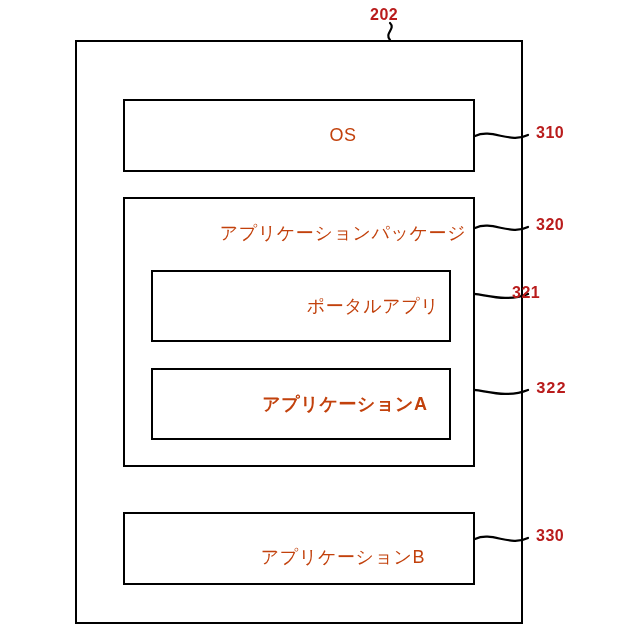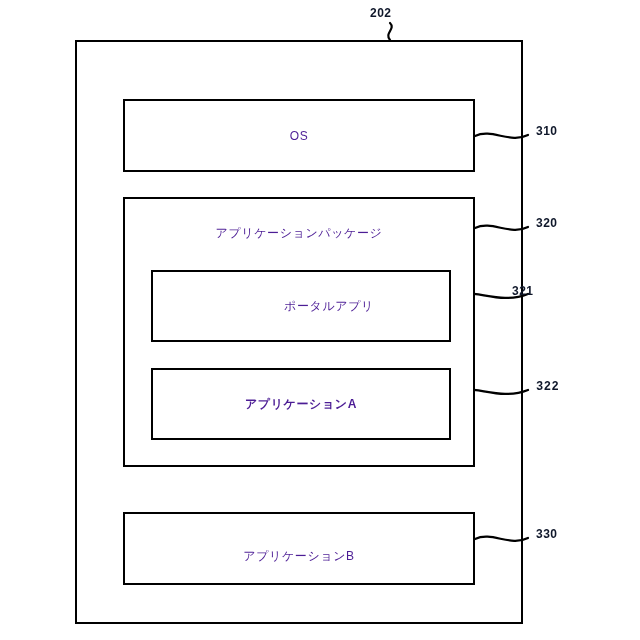--- a/index.html
+++ b/index.html
@@ -25,32 +25,33 @@
     top: 0;
     width: 640px;
     height: 640px;
     display: block;
   }
   .box-label {
     position: absolute;
     display: flex;
     align-items: center;
     justify-content: center;
-    font-size: 12px;
+    font-size: 18px;
     letter-spacing: 0.6px;
-    color: #4c1d95;
+    color: #c2410c;
     white-space: nowrap;
     pointer-events: none;
+    padding-left: 44px;
   }
   .ref-num {
     position: absolute;
-    font-size: 12px;
+    font-size: 16px;
     font-weight: bold;
     letter-spacing: 0.5px;
-    color: #0f172a;
+    color: #b91c1c;
     white-space: nowrap;
   }
   
   #frame-202 {
     position: absolute;
     left: 75px;
     top: 40px;
     width: 448px;
     height: 584px;
     border: 2.5px solid #000000;

